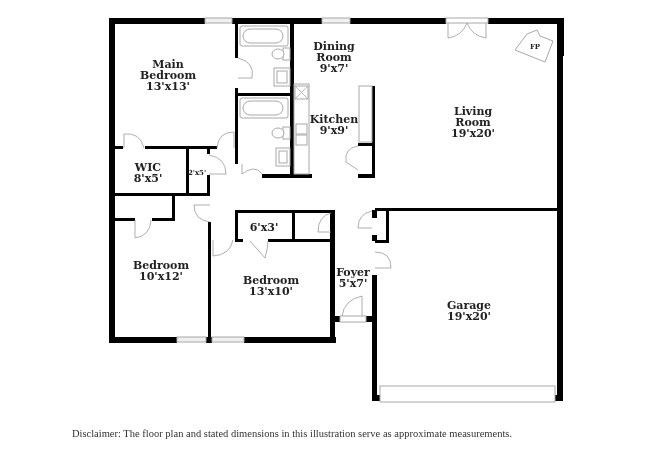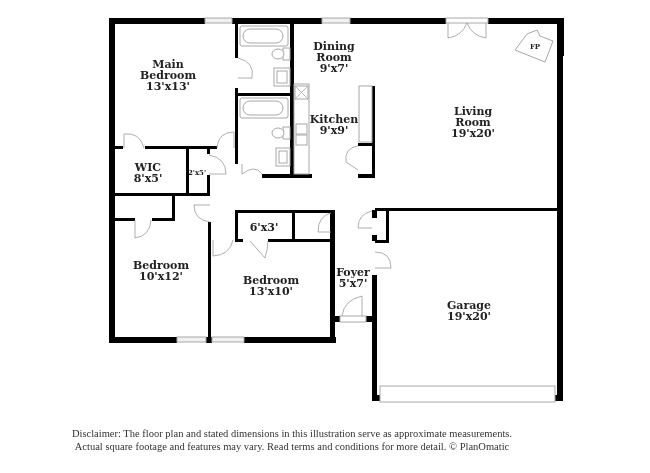--- a/index.html
+++ b/index.html
@@ -207,14 +207,13 @@
     <text class="room-label lbl-lg" x="353" y="276">Foyer</text>
     <text class="room-label lbl-lg" x="353" y="287">5'x7'</text>
 
     <text class="room-label lbl-lg" x="469" y="309">Garage</text>
     <text class="room-label lbl-lg" x="469" y="320">19'x20'</text>
   </g>
 </svg>
 
 <div class="disclaimer">
   <div>Disclaimer: The floor plan and stated dimensions in this illustration serve as approximate measurements.</div>
-  <div>Actual square footage and features may vary. Read terms and conditions for more detail. © PlanOmatic</div>
 </div>
 
 </body></html>

